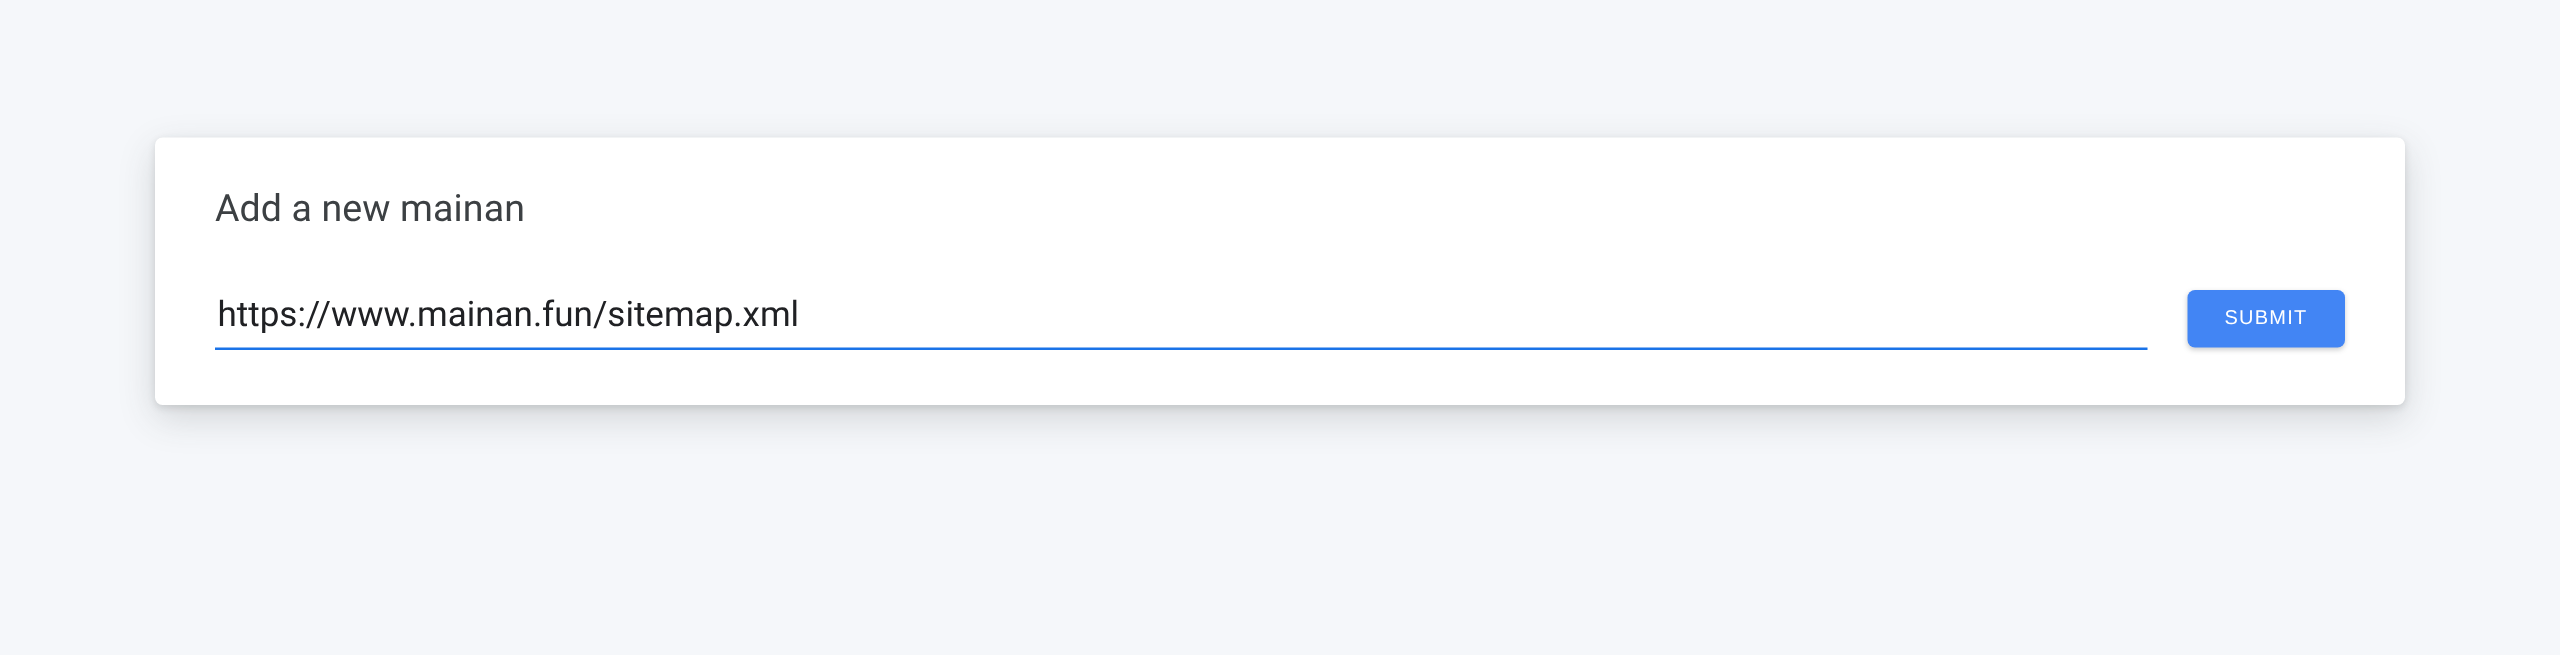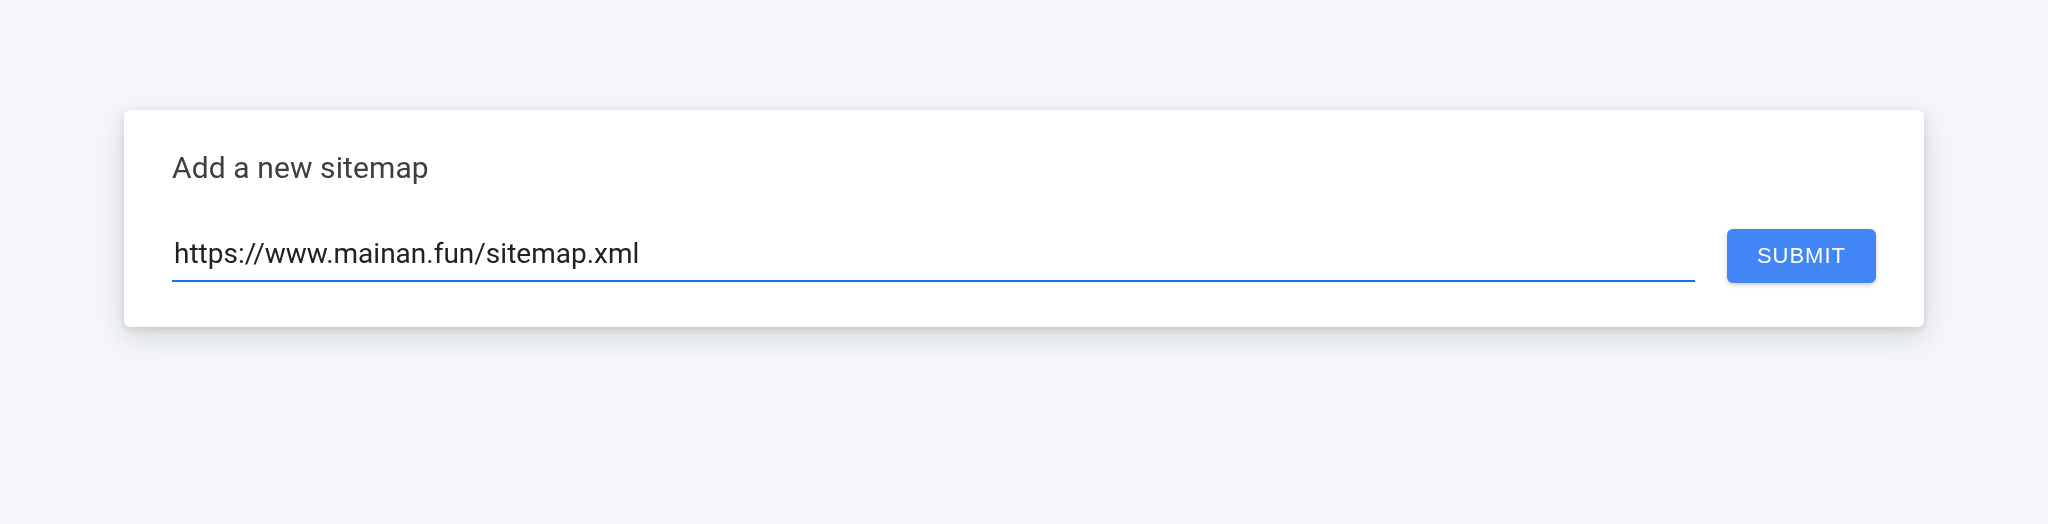--- a/index.html
+++ b/index.html
@@ -53,32 +53,32 @@
       font-family: inherit;
     }
     .sitemap-input::placeholder { color: #9aa0a6; }
     .submit-btn {
       flex: 0 0 auto;
       background: #4285f4;
       color: #ffffff;
       border: none;
       border-radius: 6px;
       padding: 14px 30px;
-      font-size: 22px;
+      font-size: 16px;
       font-weight: 500;
       letter-spacing: 1px;
       cursor: pointer;
       box-shadow: 0 2px 4px rgba(60,64,67,0.25);
     }
   </style>
 </head>
 <body>
 
 <div class="card">
-  <h2 class="card-title">Add a new sitemap</h2>
+  <h2 class="card-title">Add a new mainan</h2>
 
   <div class="form-row">
     <div class="input-wrap">
       <input type="text" class="sitemap-input" autofocus="" value="https://www.mainan.fun/sitemap.xml" style="">
     </div>
     <button class="submit-btn">SUBMIT</button>
   </div>
 </div>
 
 </body></html>

